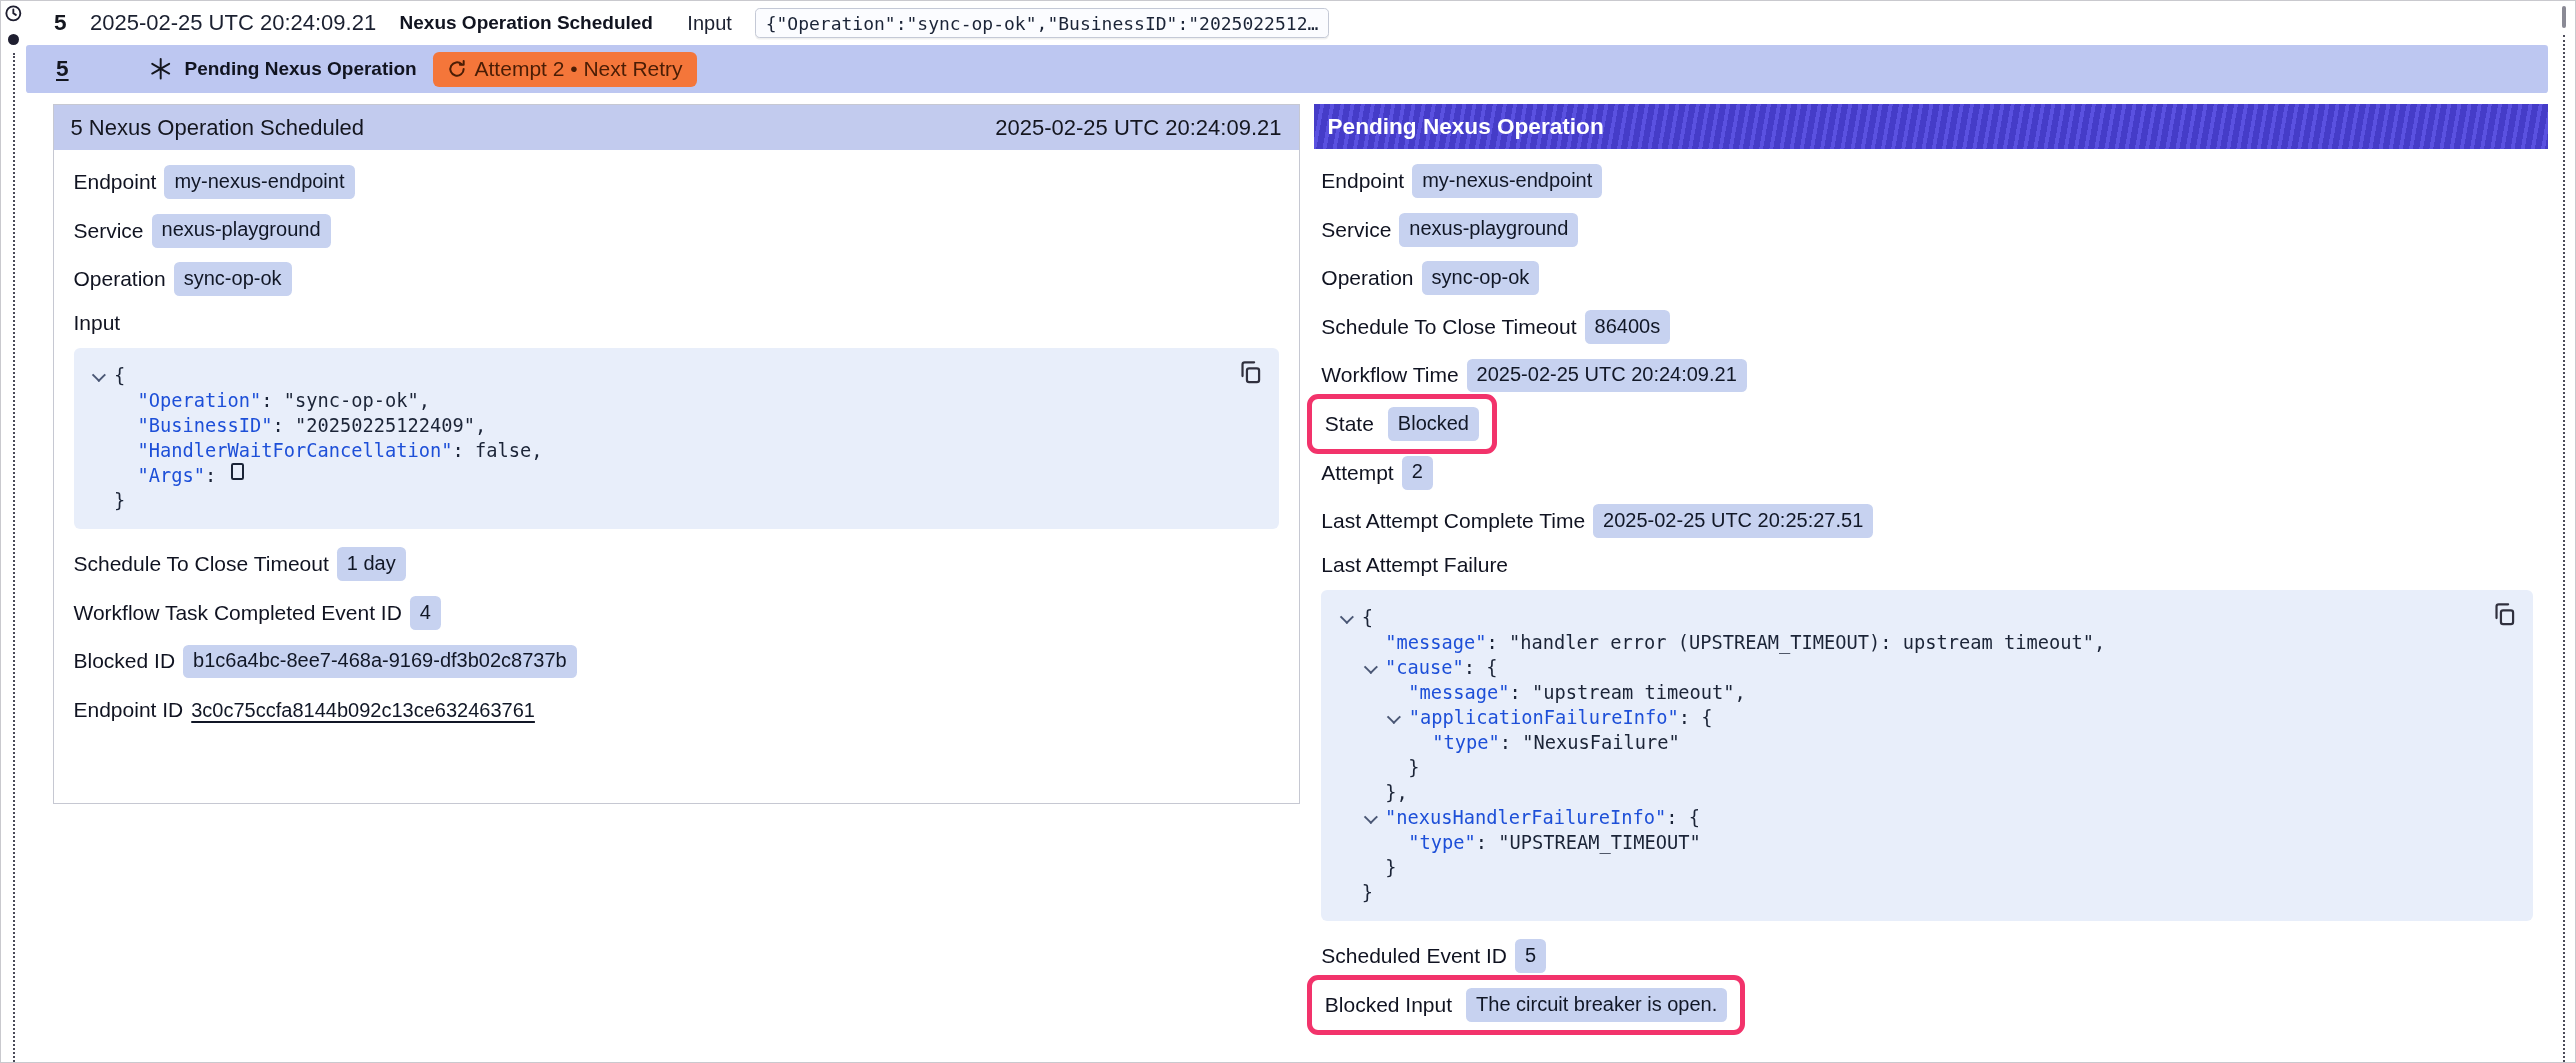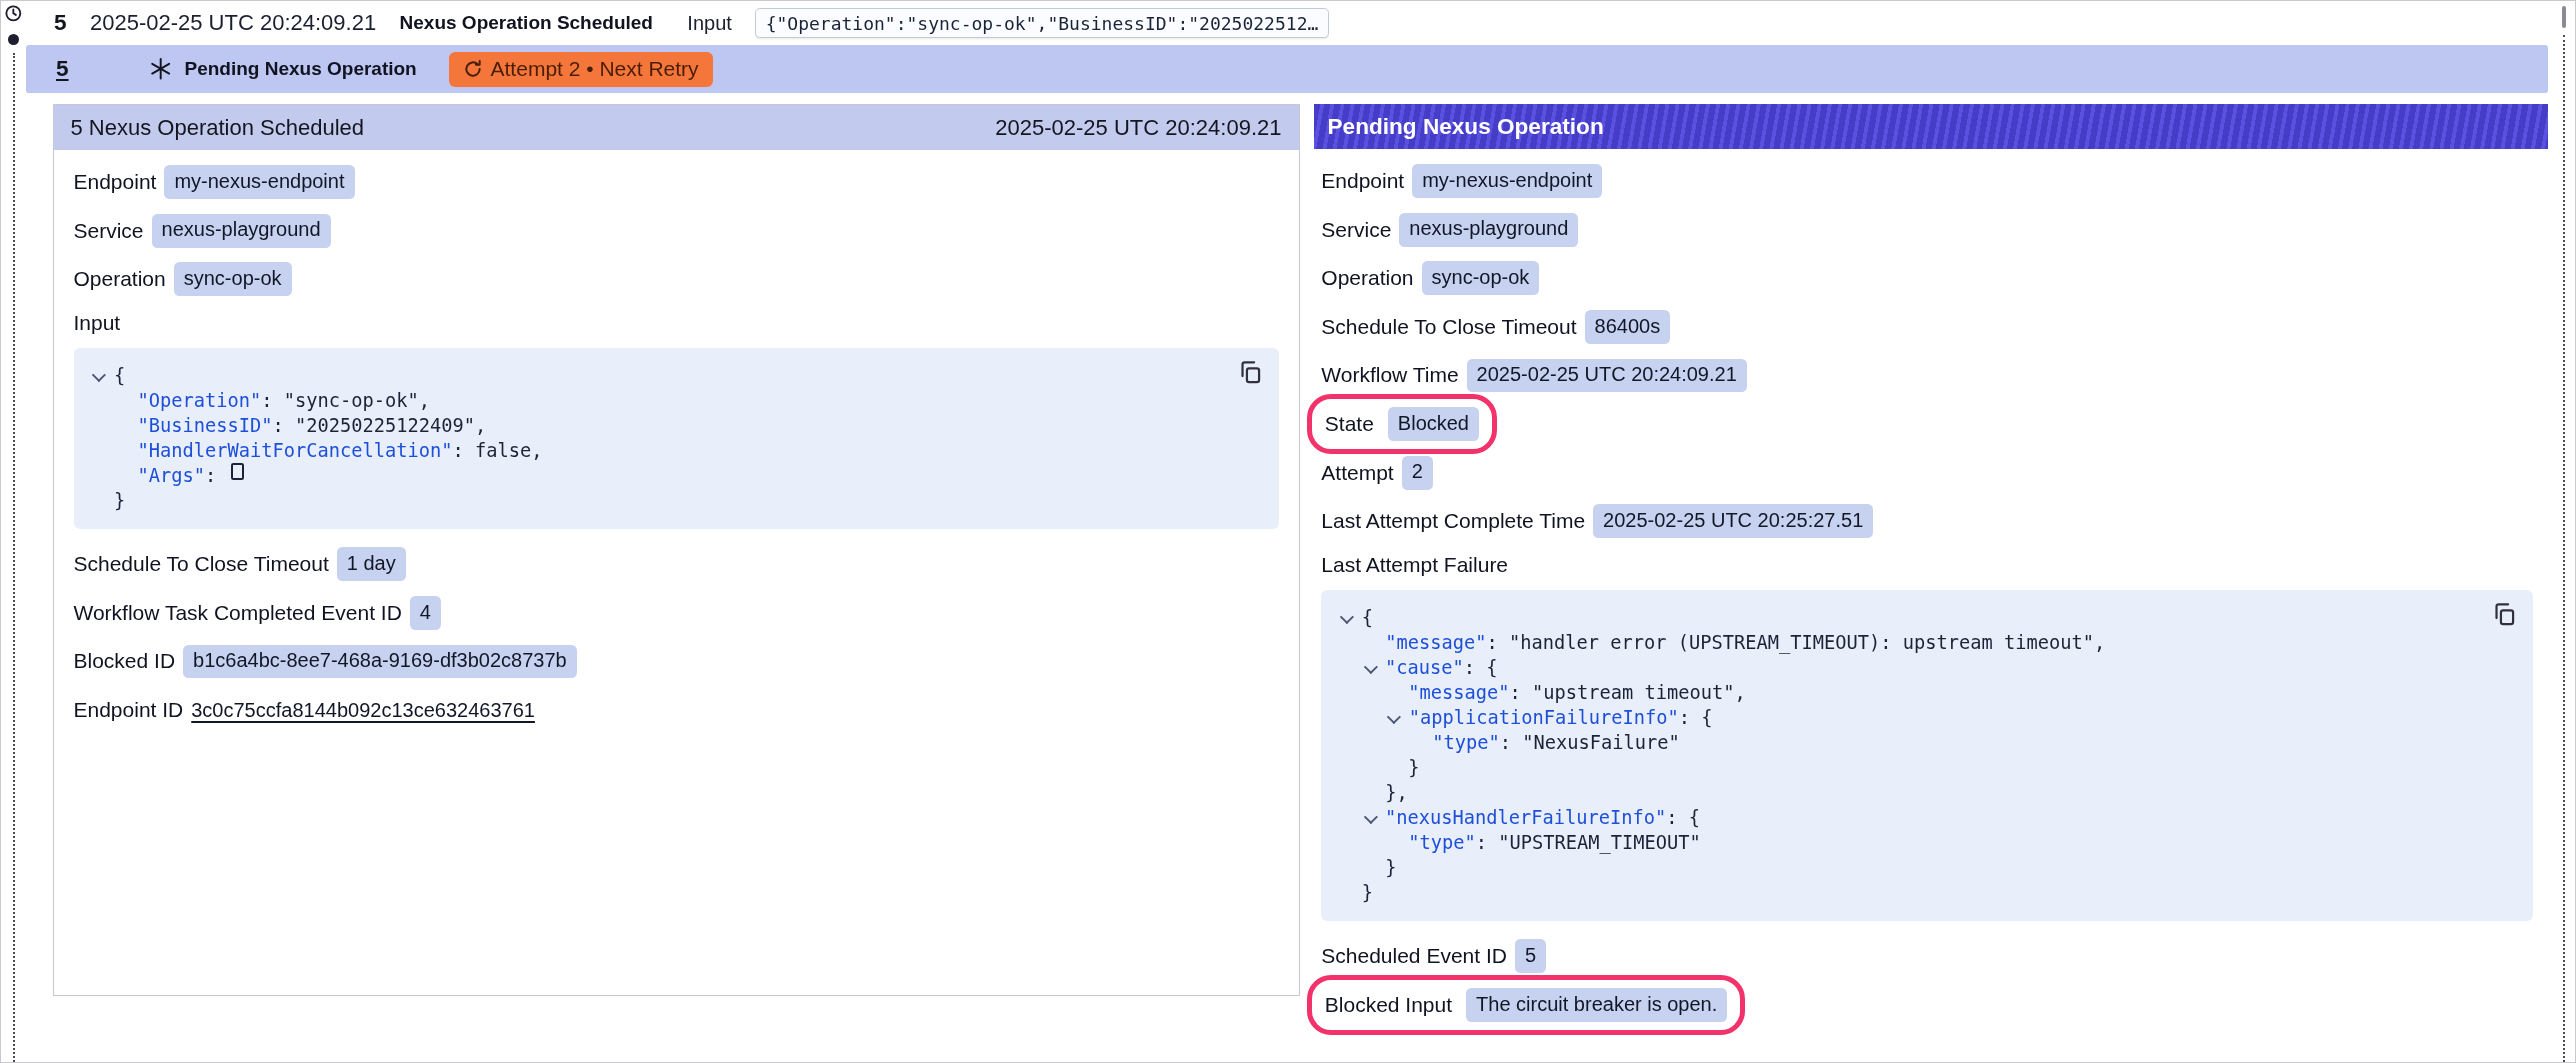--- a/index.html
+++ b/index.html
@@ -30,29 +30,29 @@
   .eid.u { text-decoration:underline; text-underline-offset:3.1px; }
   .etime { font-size:22px; color:#1B2030; }
   .etitle { font-weight:700; font-size:19px; color:#111420; }
   .inlabel { font-size:20px; color:#1B2030; margin-left:11px; }
   .pill { font-family:"DejaVu Sans Mono", monospace; font-size:18px; background:#FBFCFF;
           border:1.6px solid #C4C9D6; border-radius:4.7px; padding:3.9px 9.4px; color:#1B2437;
           box-shadow:0 1.6px 0 rgba(0,0,0,.06); }
 
   .ast-ic { width:23.4px; height:23.4px; margin-left:80px; flex:none; }
   .row2 .etitle { margin-left:12.5px; }
-  .retry-badge { margin-left:32px; display:inline-flex; align-items:center; gap:7.8px;
+  .retry-badge { margin-left:16px; display:inline-flex; align-items:center; gap:7.8px;
                  background:#F4763A; color:#4A1D05; font-size:21px; font-weight:500;
                  border-radius:6.2px; padding:5.5px 14px; }
   .retry-badge svg { width:20px; height:20px; }
 
   
   .panels { display:flex; gap:14px; padding:11px 4.7px 0 26.5px; flex:1; align-items:flex-start; }
 
-  .card { flex:0 0 1247px; border:1.6px solid #C6C8D2; background:#fff; height:892px; }
+  .card { flex:0 0 1247px; border:1.6px solid #C6C8D2; background:#fff; height:700px; }
   .card-head { height:45px; background:#C2CBEE; display:flex; align-items:center;
                justify-content:space-between; padding:0 17px; font-size:22px; font-weight:500; color:#14161F; }
   .card-body { padding:15.6px 20px; }
 
   .rcard { flex:1; min-width:0; }
   .striped { height:45px; display:flex; align-items:center; padding:0 14px;
              color:#fff; font-size:22.6px; font-weight:600;
              background:repeating-linear-gradient(100deg,#453CC8 0 6.2px,#5A51E0 6.2px 10px); }
   .rbody { padding:15.6px 15.6px 0 7.8px; }
 
@@ -77,21 +77,21 @@
   .cr { color:#1B2437; }
   .ebox { display:inline-block; width:13.3px; height:16.4px; border:2.3px solid #1B2437;
           border-radius:2.3px; margin-left:3.1px; vertical-align:-2.3px; }
   .copy-btn { position:absolute; top:11px; right:14px; width:28px; height:28px;
               background:none; border:none; cursor:pointer; padding:0; }
   .copy-btn svg { width:26.5px; height:26.5px; stroke:#30303E; fill:none; stroke-width:2;
                   stroke-linecap:round; stroke-linejoin:round; }
 
   
   .hl { display:inline-flex; align-items:center; gap:14px;
-        border:5.5px solid #F2336B; border-radius:24px; padding:7.8px 12.5px;
+        border:5.5px solid #F2336B; border-radius:11px; padding:7.8px 12.5px;
         margin:-7.8px 0 -7.8px -14px; }
   .hl .flabel, .hl .badge { margin:0; }
 </style>
 </head>
 <body>
 
 <div class="page">
 
   <div class="rail-left">
     <svg viewBox="0 0 24 24" fill="none" stroke="#1E1E30" stroke-width="2.4" stroke-linecap="round">

